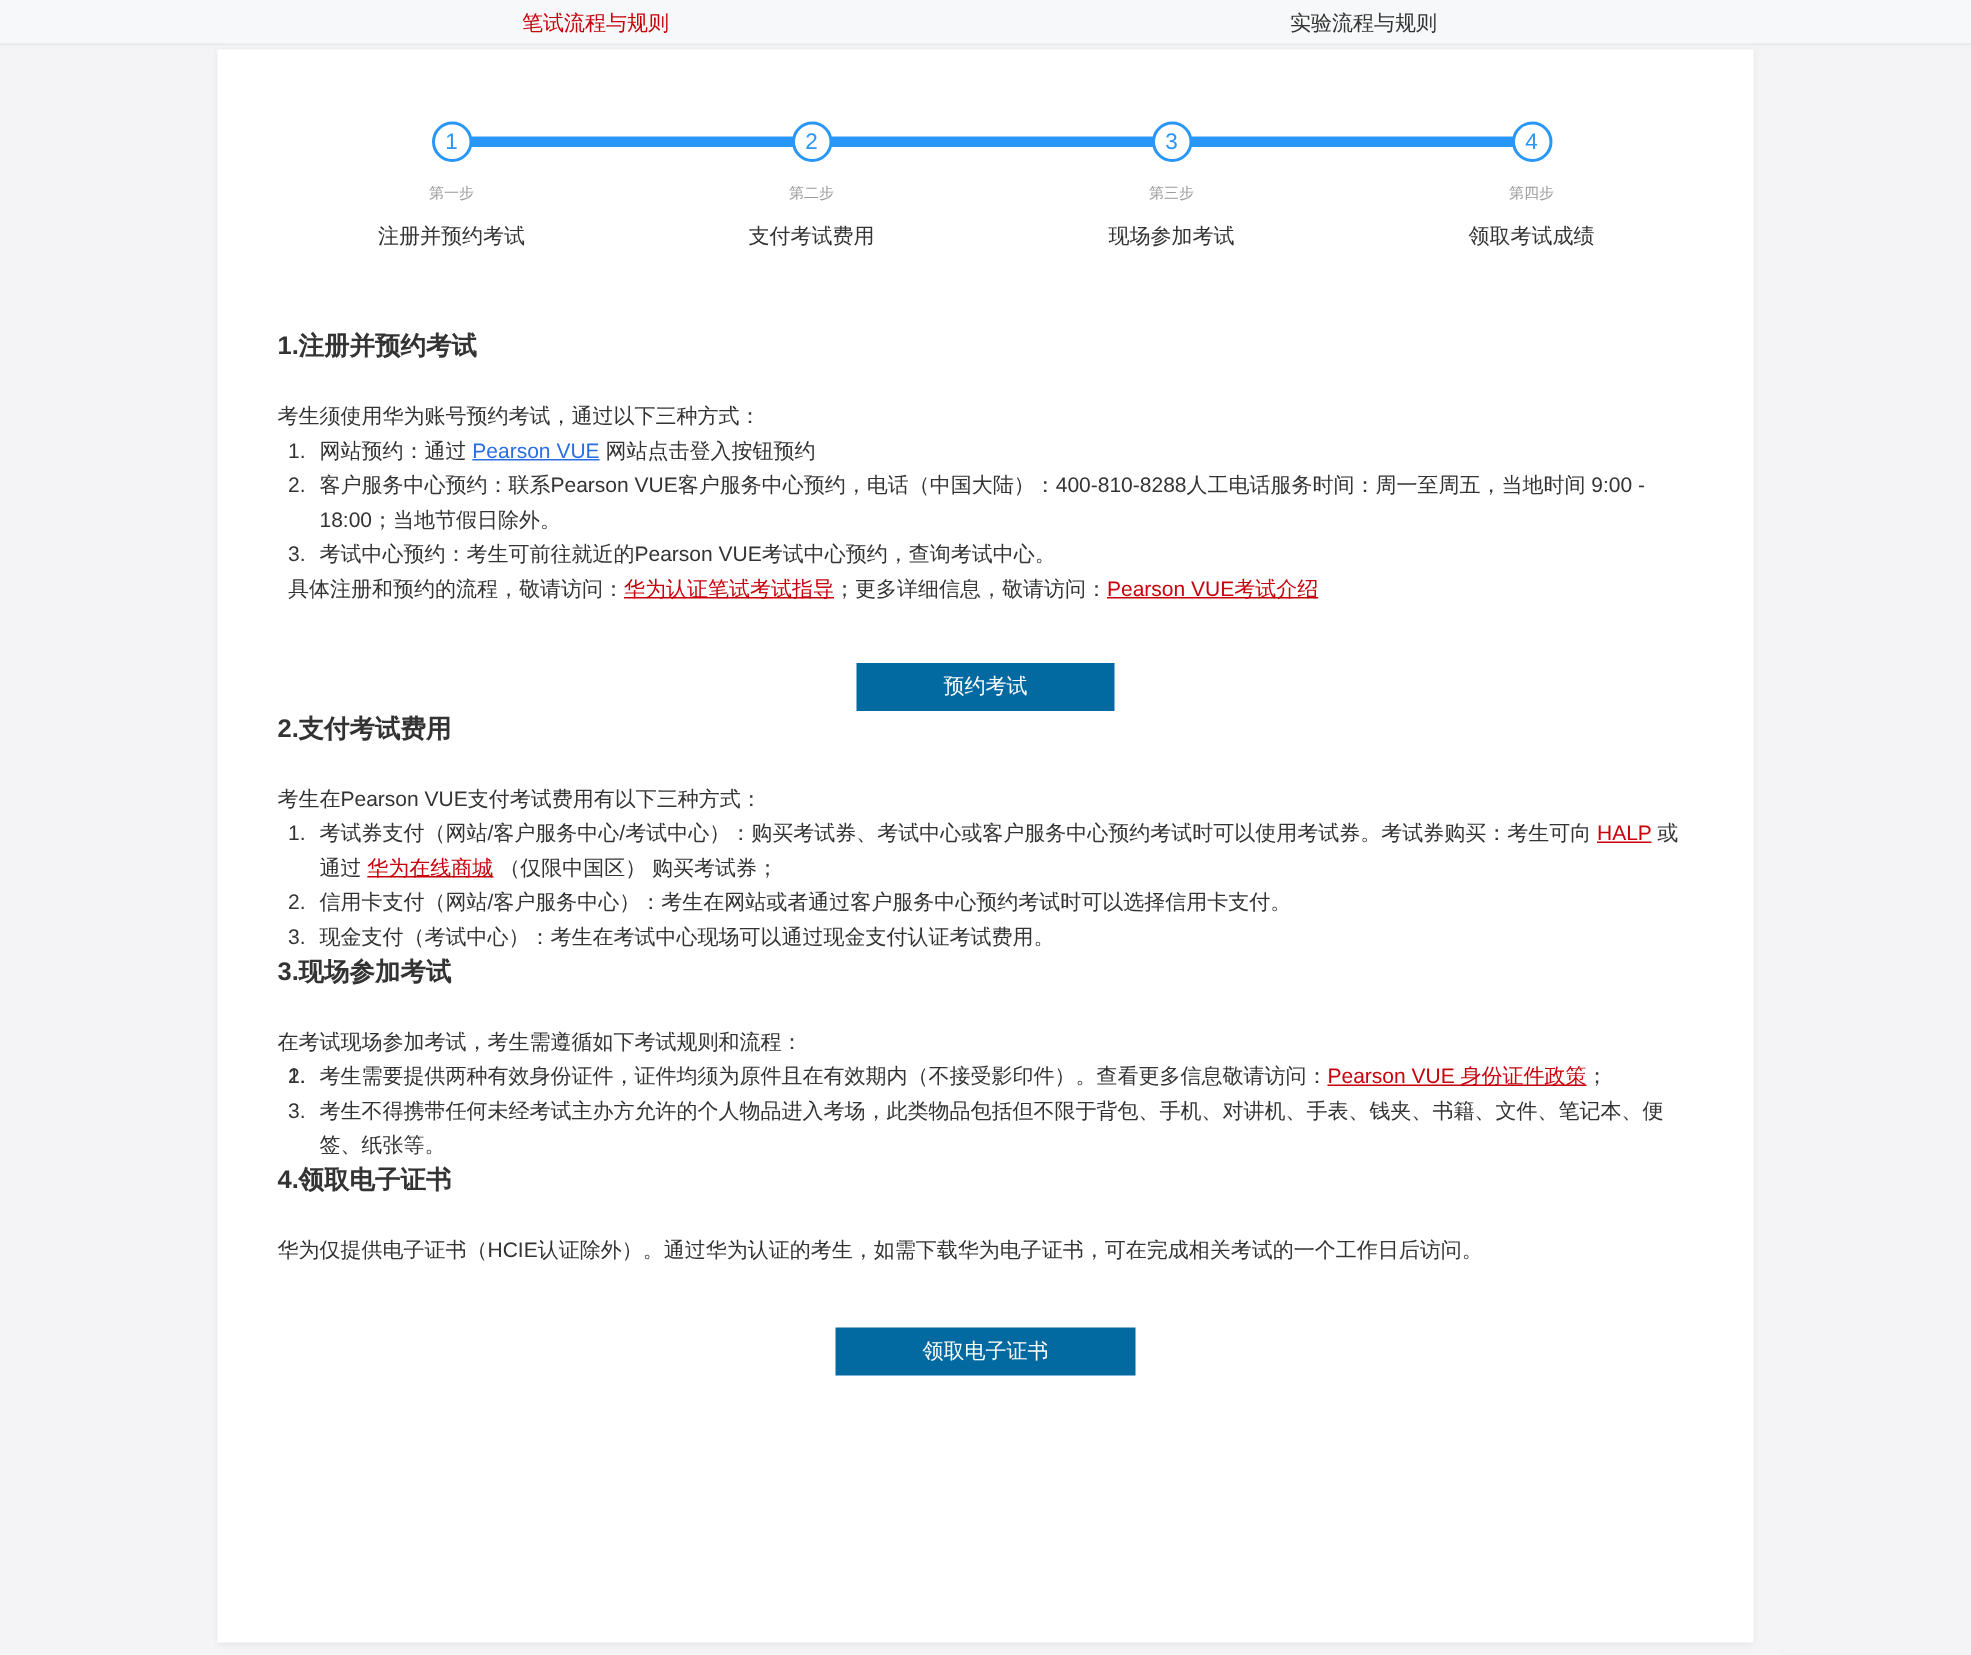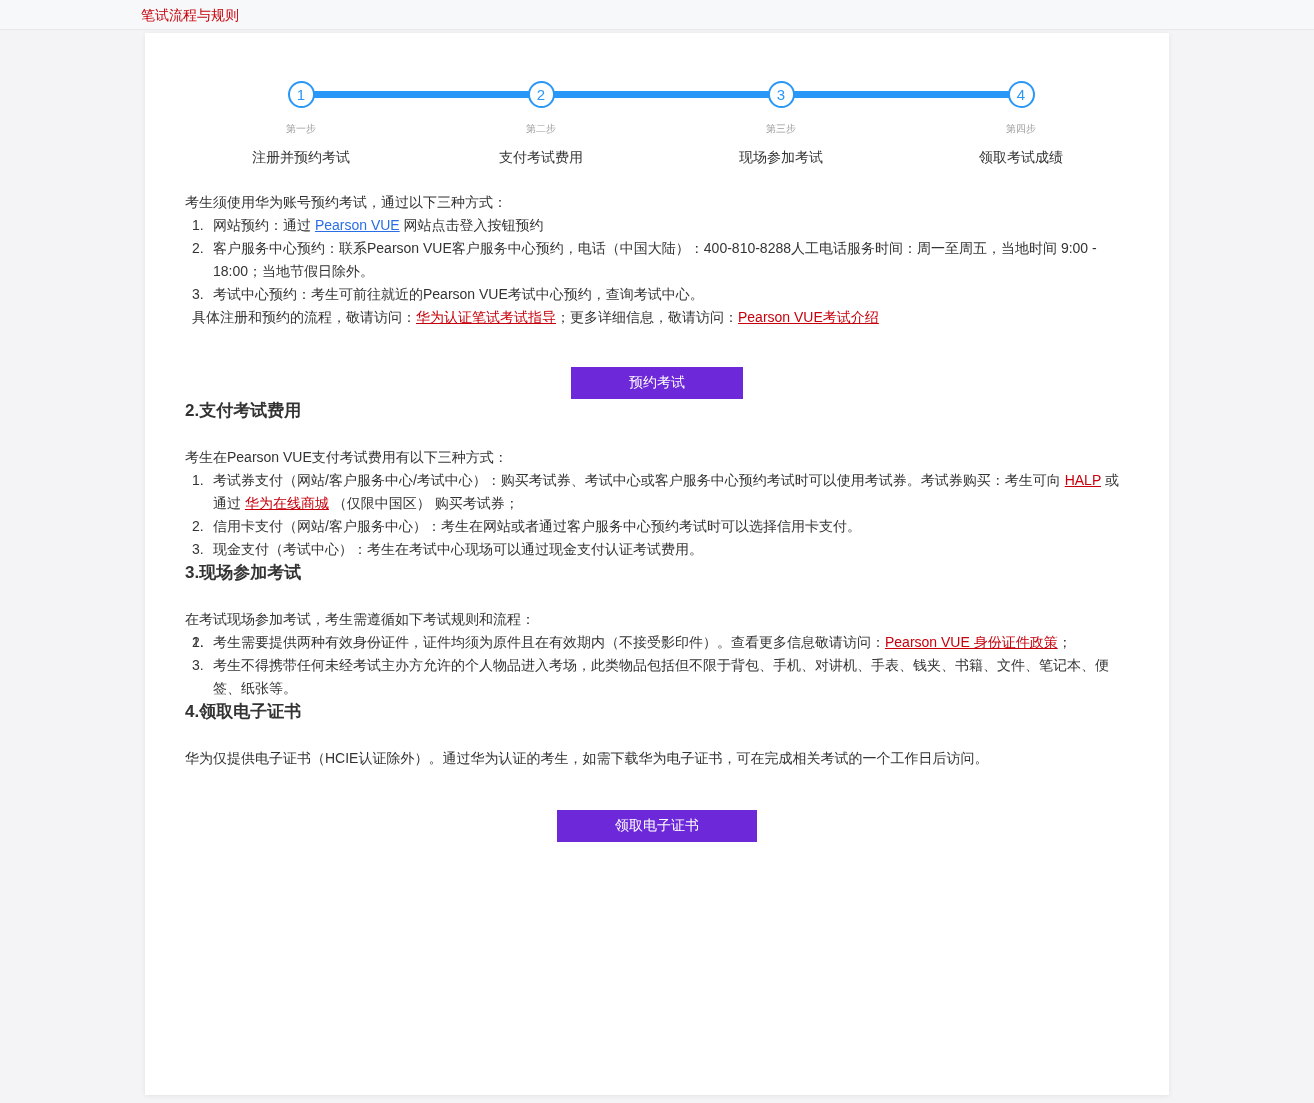--- a/index.html
+++ b/index.html
@@ -18,21 +18,21 @@
     height: 30px;
     background: #f7f8f9;
     border-bottom: 1px solid #e7e7e9;
   }
   .topbar .tab {
     position: absolute;
     top: 0;
     width: 512px;
     height: 30px;
     line-height: 30px;
-    text-align: left;
+    text-align: center;
     font-size: 14px;
     color: #333333;
     cursor: pointer;
   }
   .topbar .tab.active { color: #c7000b; }
   .tab-written { left: 141px; }
   .tab-lab { left: 653px; }
 
   
   .card {
@@ -100,36 +100,37 @@
     line-height: 23px;
     color: #c7000b;
   }
   .guide-line { padding-left: 7px; font-size: 14px; line-height: 23px; }
   a.blue-link { color: #2a6ee5; text-decoration: underline; cursor: pointer; }
   a.red-link { color: #c7000b; text-decoration: underline; cursor: pointer; }
   .primary-btn {
     display: block;
     margin: 38px auto 0;
     height: 32px;
-    background: #6d28d9;
+    background: #0369a1;
     border: none;
     color: #ffffff;
     font-size: 14px;
     font-family: inherit;
     cursor: pointer;
   }
   .btn-reserve { width: 172px; }
   .btn-cert { width: 200px; margin-top: 40px; }
   .sec2 .intro, .sec3 .intro { margin-top: 24px; }
 </style>
 </head>
 <body>
 
 <div class="topbar">
   <div class="tab active tab-written">笔试流程与规则</div>
+  <div class="tab tab-lab">实验流程与规则</div>
 </div>
 
 <div class="card">
 
   <div class="stepper">
     <div class="connector"></div>
     <div class="steps">
       <div class="step">
         <div class="circle">1</div>
         <div class="step-name">第一步</div>
@@ -149,20 +150,21 @@
         <div class="circle">4</div>
         <div class="step-name">第四步</div>
         <div class="step-label">领取考试成绩</div>
       </div>
     </div>
   </div>
 
   <div class="content">
 
     <div class="sec1">
+      <h2 class="section-title first">1.注册并预约考试</h2>
       <p class="intro">考生须使用华为账号预约考试，通过以下三种方式：</p>
       <ol class="plain">
         <li>
           <span class="num">1.</span><span>网站预约：通过 </span><a class="blue-link">Pearson VUE</a><span> 网站点击登入按钮预约</span>
         </li>
         <li>
           <span class="num">2.</span><span>客户服务中心预约：联系Pearson VUE客户服务中心预约，电话（中国大陆）：400-810-8288人工电话服务时间：周一至周五，当地时间 9:00 - 18:00；当地节假日除外。</span>
         </li>
         <li>
           <span class="num">3.</span><span>考试中心预约：考生可前往就近的Pearson VUE考试中心预约，查询考试中心。</span>

